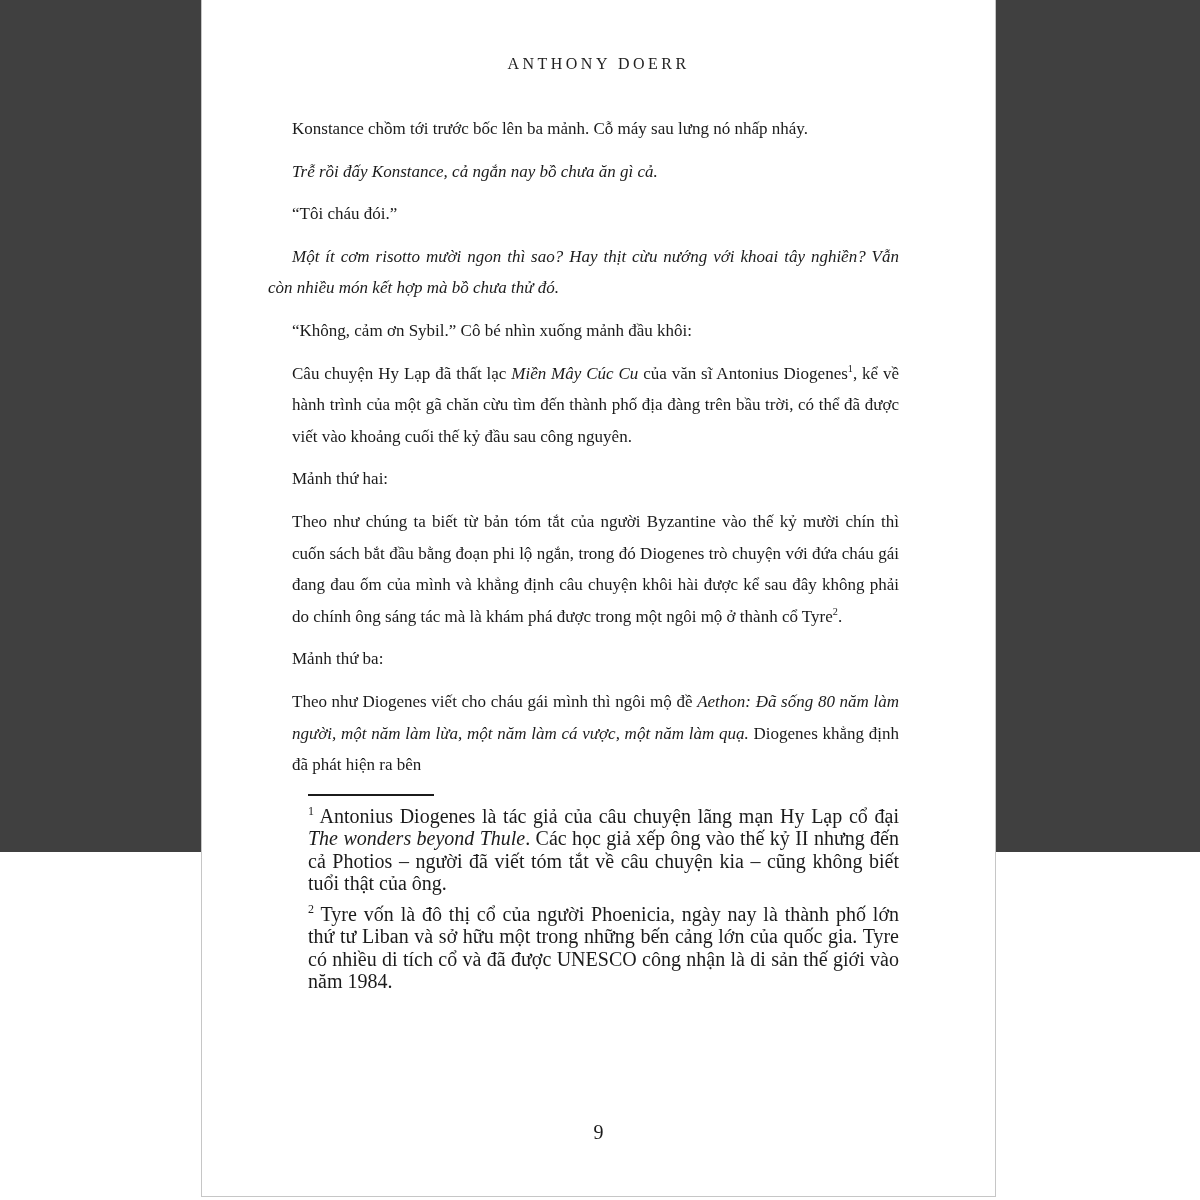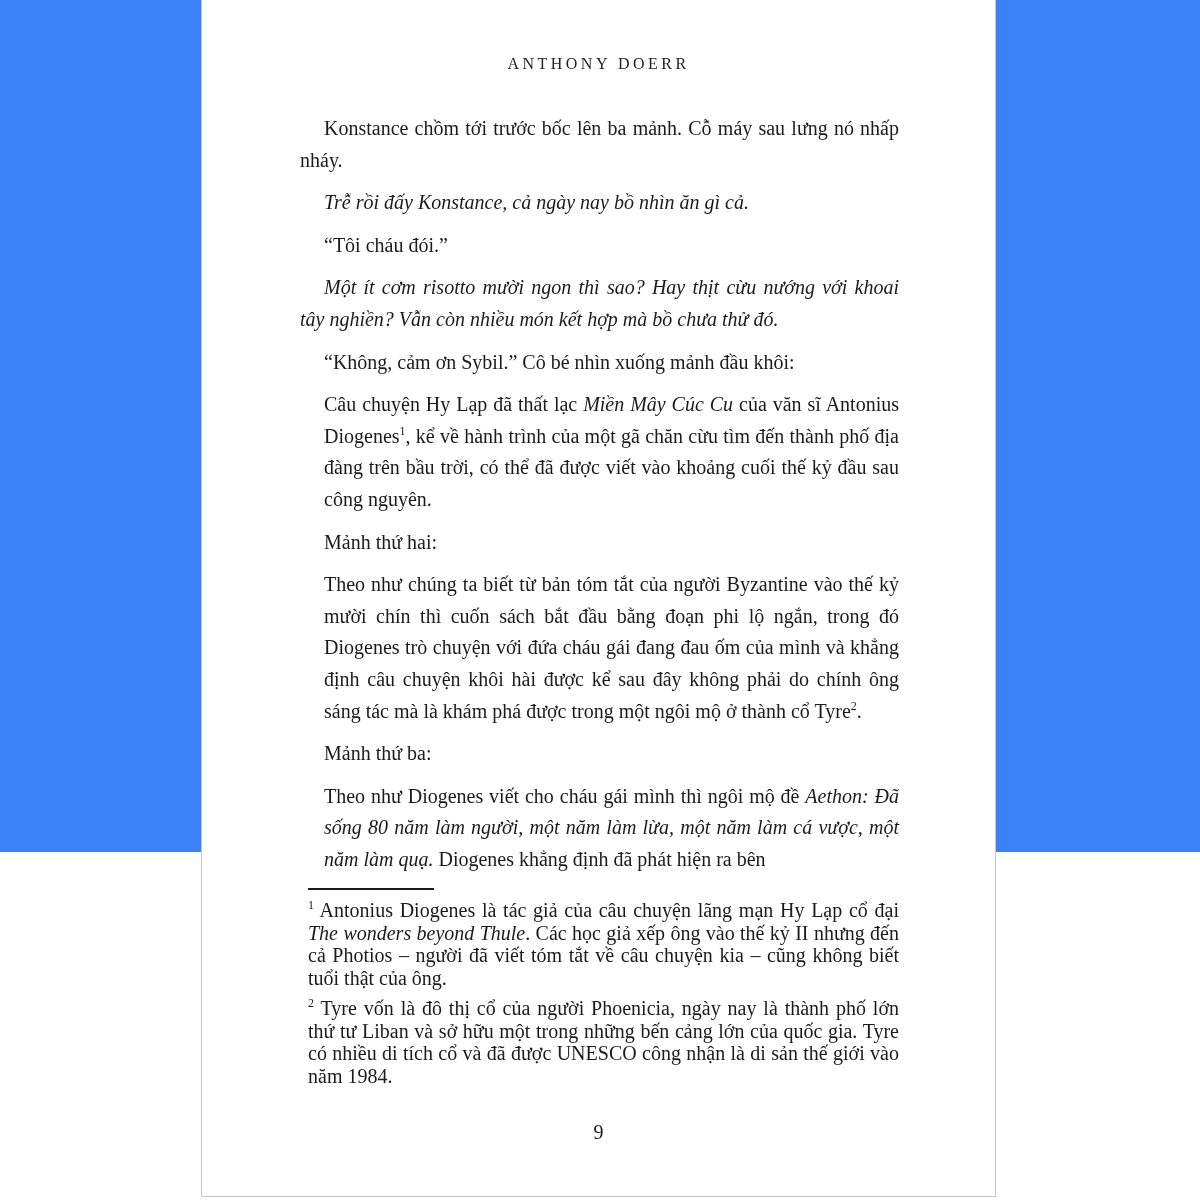--- a/index.html
+++ b/index.html
@@ -9,43 +9,43 @@
     width: 1200px;
     height: 1200px;
     overflow: hidden;
     font-family: "Liberation Serif", "DejaVu Serif", serif;
     color: #1c1c1c;
   }
   .canvas {
     position: relative;
     width: 1200px;
     height: 852px;
-    background: #3b82f6;
+    background: #404040;
   }
   .page {
     position: absolute;
     left: 201px;
     top: -2px;
     width: 795px;
     height: 1199px;
     background: #ffffff;
     border: 1px solid #c6c6c6;
     box-sizing: border-box;
   }
   .running-header {
     margin-top: 56px;
     text-align: center;
     font-size: 16px;
     letter-spacing: 3.5px;
     color: #222;
     font-variant: normal;
   }
   .page-body {
-    margin: 40px 96px 0 98px;
-    font-size: 20px;
+    margin: 40px 96px 0 66px;
+    font-size: 17px;
     line-height: 31.6px;
     text-align: justify;
     color: #1b1b1b;
   }
   .page-body p { margin: 0; }
   .page-body p + p { margin-top: 11px; }
   p.dialogue { text-indent: 24px; }
   p.quote { margin-left: 24px; }
   .i { font-style: italic; }
   sup {
@@ -80,21 +80,21 @@
 </style>
 </head>
 <body>
 
 <div class="canvas">
   <div class="page">
     <div class="running-header">ANTHONY DOERR</div>
 
     <div class="page-body" id="page-body">
         <p class="dialogue"><span>Konstance chồm tới trước bốc lên ba mảnh. Cỗ máy sau lưng nó nhấp nháy.</span></p>
-        <p class="dialogue"><span class="i">Trễ rồi đấy Konstance, cả ngày nay bồ nhìn ăn gì cả.</span></p>
+        <p class="dialogue"><span class="i">Trễ rồi đấy Konstance, cả ngắn nay bồ chưa ăn gì cả.</span></p>
         <p class="dialogue"><span>“Tôi cháu đói.”</span></p>
         <p class="dialogue"><span class="i">Một ít cơm risotto mười ngon thì sao? Hay thịt cừu nướng với khoai tây nghiền? Vẫn còn nhiều món kết hợp mà bồ chưa thử đó.</span></p>
         <p class="dialogue"><span>“Không, cảm ơn Sybil.” Cô bé nhìn xuống mảnh đầu khôi:</span></p>
         <p class="quote"><span>Câu chuyện Hy Lạp đã thất lạc </span><span class="i">Miền Mây Cúc Cu</span><span> của văn sĩ Antonius Diogenes</span><sup>1</sup><span>, kể về hành trình của một gã chăn cừu tìm đến thành phố địa đàng trên bầu trời, có thể đã được viết vào khoảng cuối thế kỷ đầu sau công nguyên.</span></p>
         <p class="quote"><span>Mảnh thứ hai:</span></p>
         <p class="quote"><span>Theo như chúng ta biết từ bản tóm tắt của người Byzantine vào thế kỷ mười chín thì cuốn sách bắt đầu bằng đoạn phi lộ ngắn, trong đó Diogenes trò chuyện với đứa cháu gái đang đau ốm của mình và khẳng định câu chuyện khôi hài được kể sau đây không phải do chính ông sáng tác mà là khám phá được trong một ngôi mộ ở thành cổ Tyre</span><sup>2</sup><span>.</span></p>
         <p class="quote"><span>Mảnh thứ ba:</span></p>
         <p class="quote"><span>Theo như Diogenes viết cho cháu gái mình thì ngôi mộ đề </span><span class="i">Aethon: Đã sống 80 năm làm người, một năm làm lừa, một năm làm cá vược, một năm làm quạ.</span><span> Diogenes khẳng định đã phát hiện ra bên</span></p>
       </div>
 

